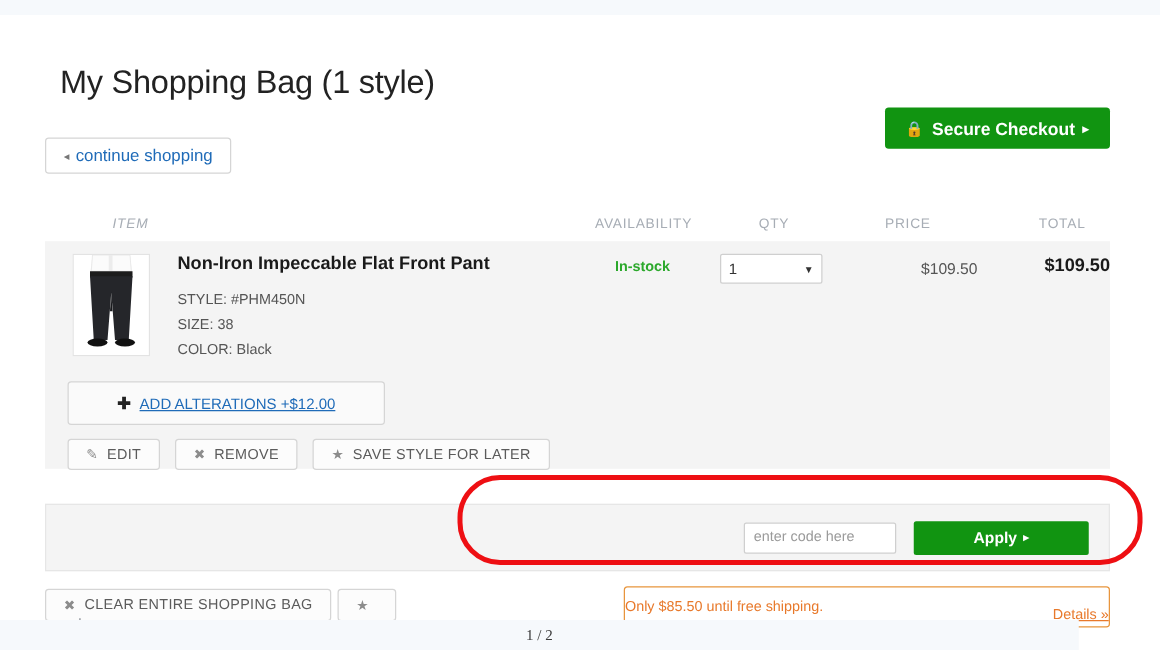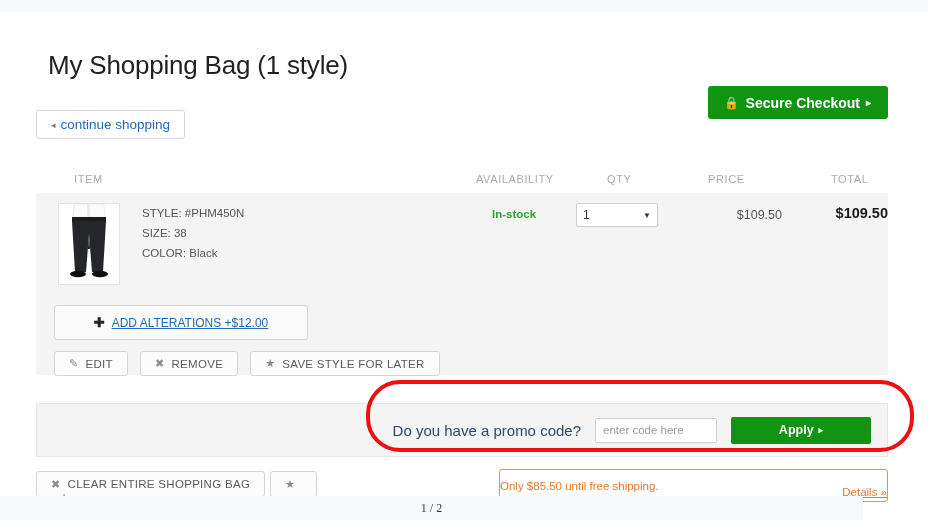--- a/index.html
+++ b/index.html
@@ -51,21 +51,21 @@
   }
   .checkout-btn .lock { font-size: 12px; }
   .checkout-btn .car { font-size: 10px; }
 
   
   .thead {
     position: relative; height: 26px; margin-top: 28px;
     font-size: 11px; color: #a7adb5; letter-spacing: 0.6px;
   }
   .thead span { position: absolute; top: 6px; }
-  .th-item { left: 38px; }
+  .th-item { left: 54px; font-style: italic; }
   .th-avail { left: 440px; }
   .th-qty { left: 571px; }
   .th-price { left: 672px; }
   .th-total { left: 795px; }
 
   
   .item-row {
     position: relative; background: #f4f4f4; padding: 12px 0 0 0;
     height: 182px;
   }
@@ -227,20 +227,21 @@
           <rect x="28" y="0" width="3" height="14" fill="#ececec"></rect>
           <rect x="13" y="13" width="34" height="5" fill="#1c1c1c"></rect>
           <path d="M13 17 L47 17 L44 68 L33 68 L30 30 L27 68 L16 68 Z" fill="#25262a"></path>
           <path d="M30 30 L31 45 L29 45 Z" fill="#1a1b1e"></path>
           <ellipse cx="19" cy="70" rx="8" ry="3.2" fill="#111"></ellipse>
           <ellipse cx="41" cy="70" rx="8" ry="3.2" fill="#111"></ellipse>
         </svg>
       </div>
 
       <div class="prod-info">
+        <div class="prod-name">Non-Iron Impeccable Flat Front Pant</div>
         <div class="prod-meta">STYLE: #PHM450N</div>
         <div class="prod-meta">SIZE: 38</div>
         <div class="prod-meta">COLOR: Black</div>
       </div>
 
       <div class="avail">In-stock</div>
 
       <div class="qty-select">
         <span>1</span>
         <span class="caret">▼</span>
@@ -264,21 +265,20 @@
           <span>REMOVE</span>
         </div>
         <div class="btn">
           <span class="ic">★</span>
           <span>SAVE STYLE FOR LATER</span>
         </div>
       </div>
     </div>
 
     <div class="promo-bar">
-      <span class="promo-label">Do you have a promo code?</span>
       <div class="promo-input">
         <span>enter code here</span>
       </div>
       <div class="apply-btn">
         <span>Apply</span>
         <span class="car">▸</span>
       </div>
     </div>
 
     <div class="bottom-row">

